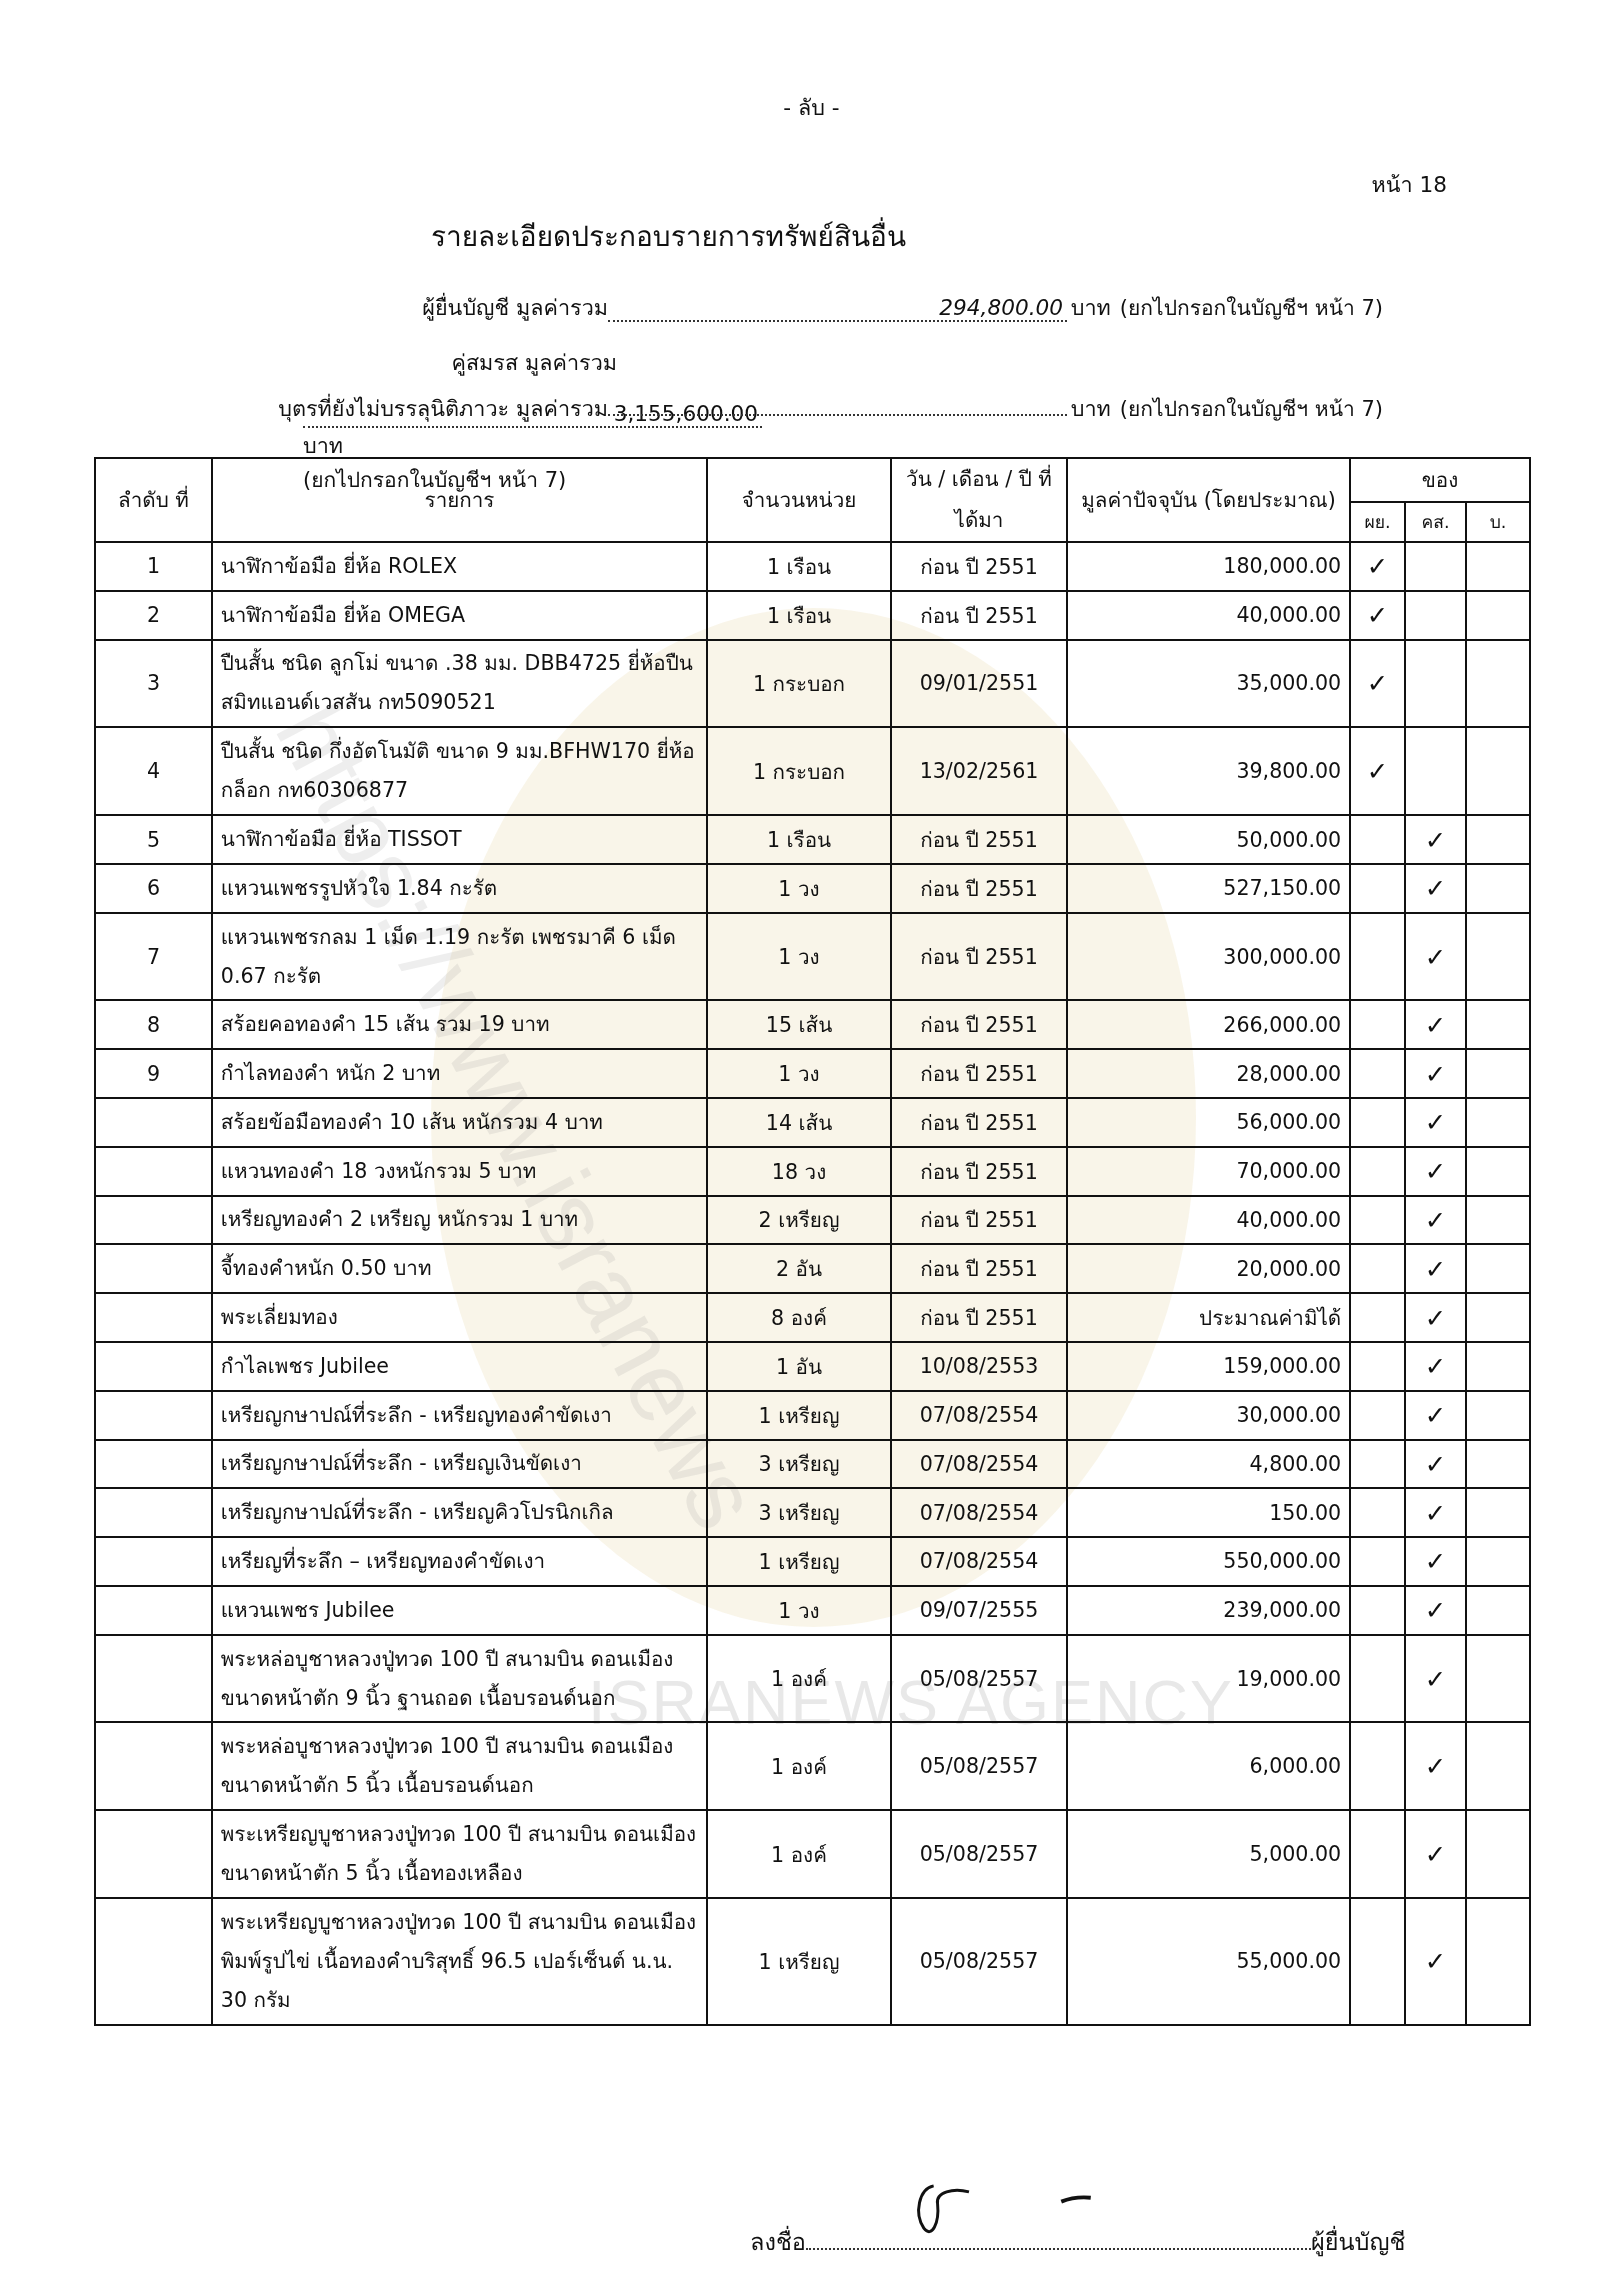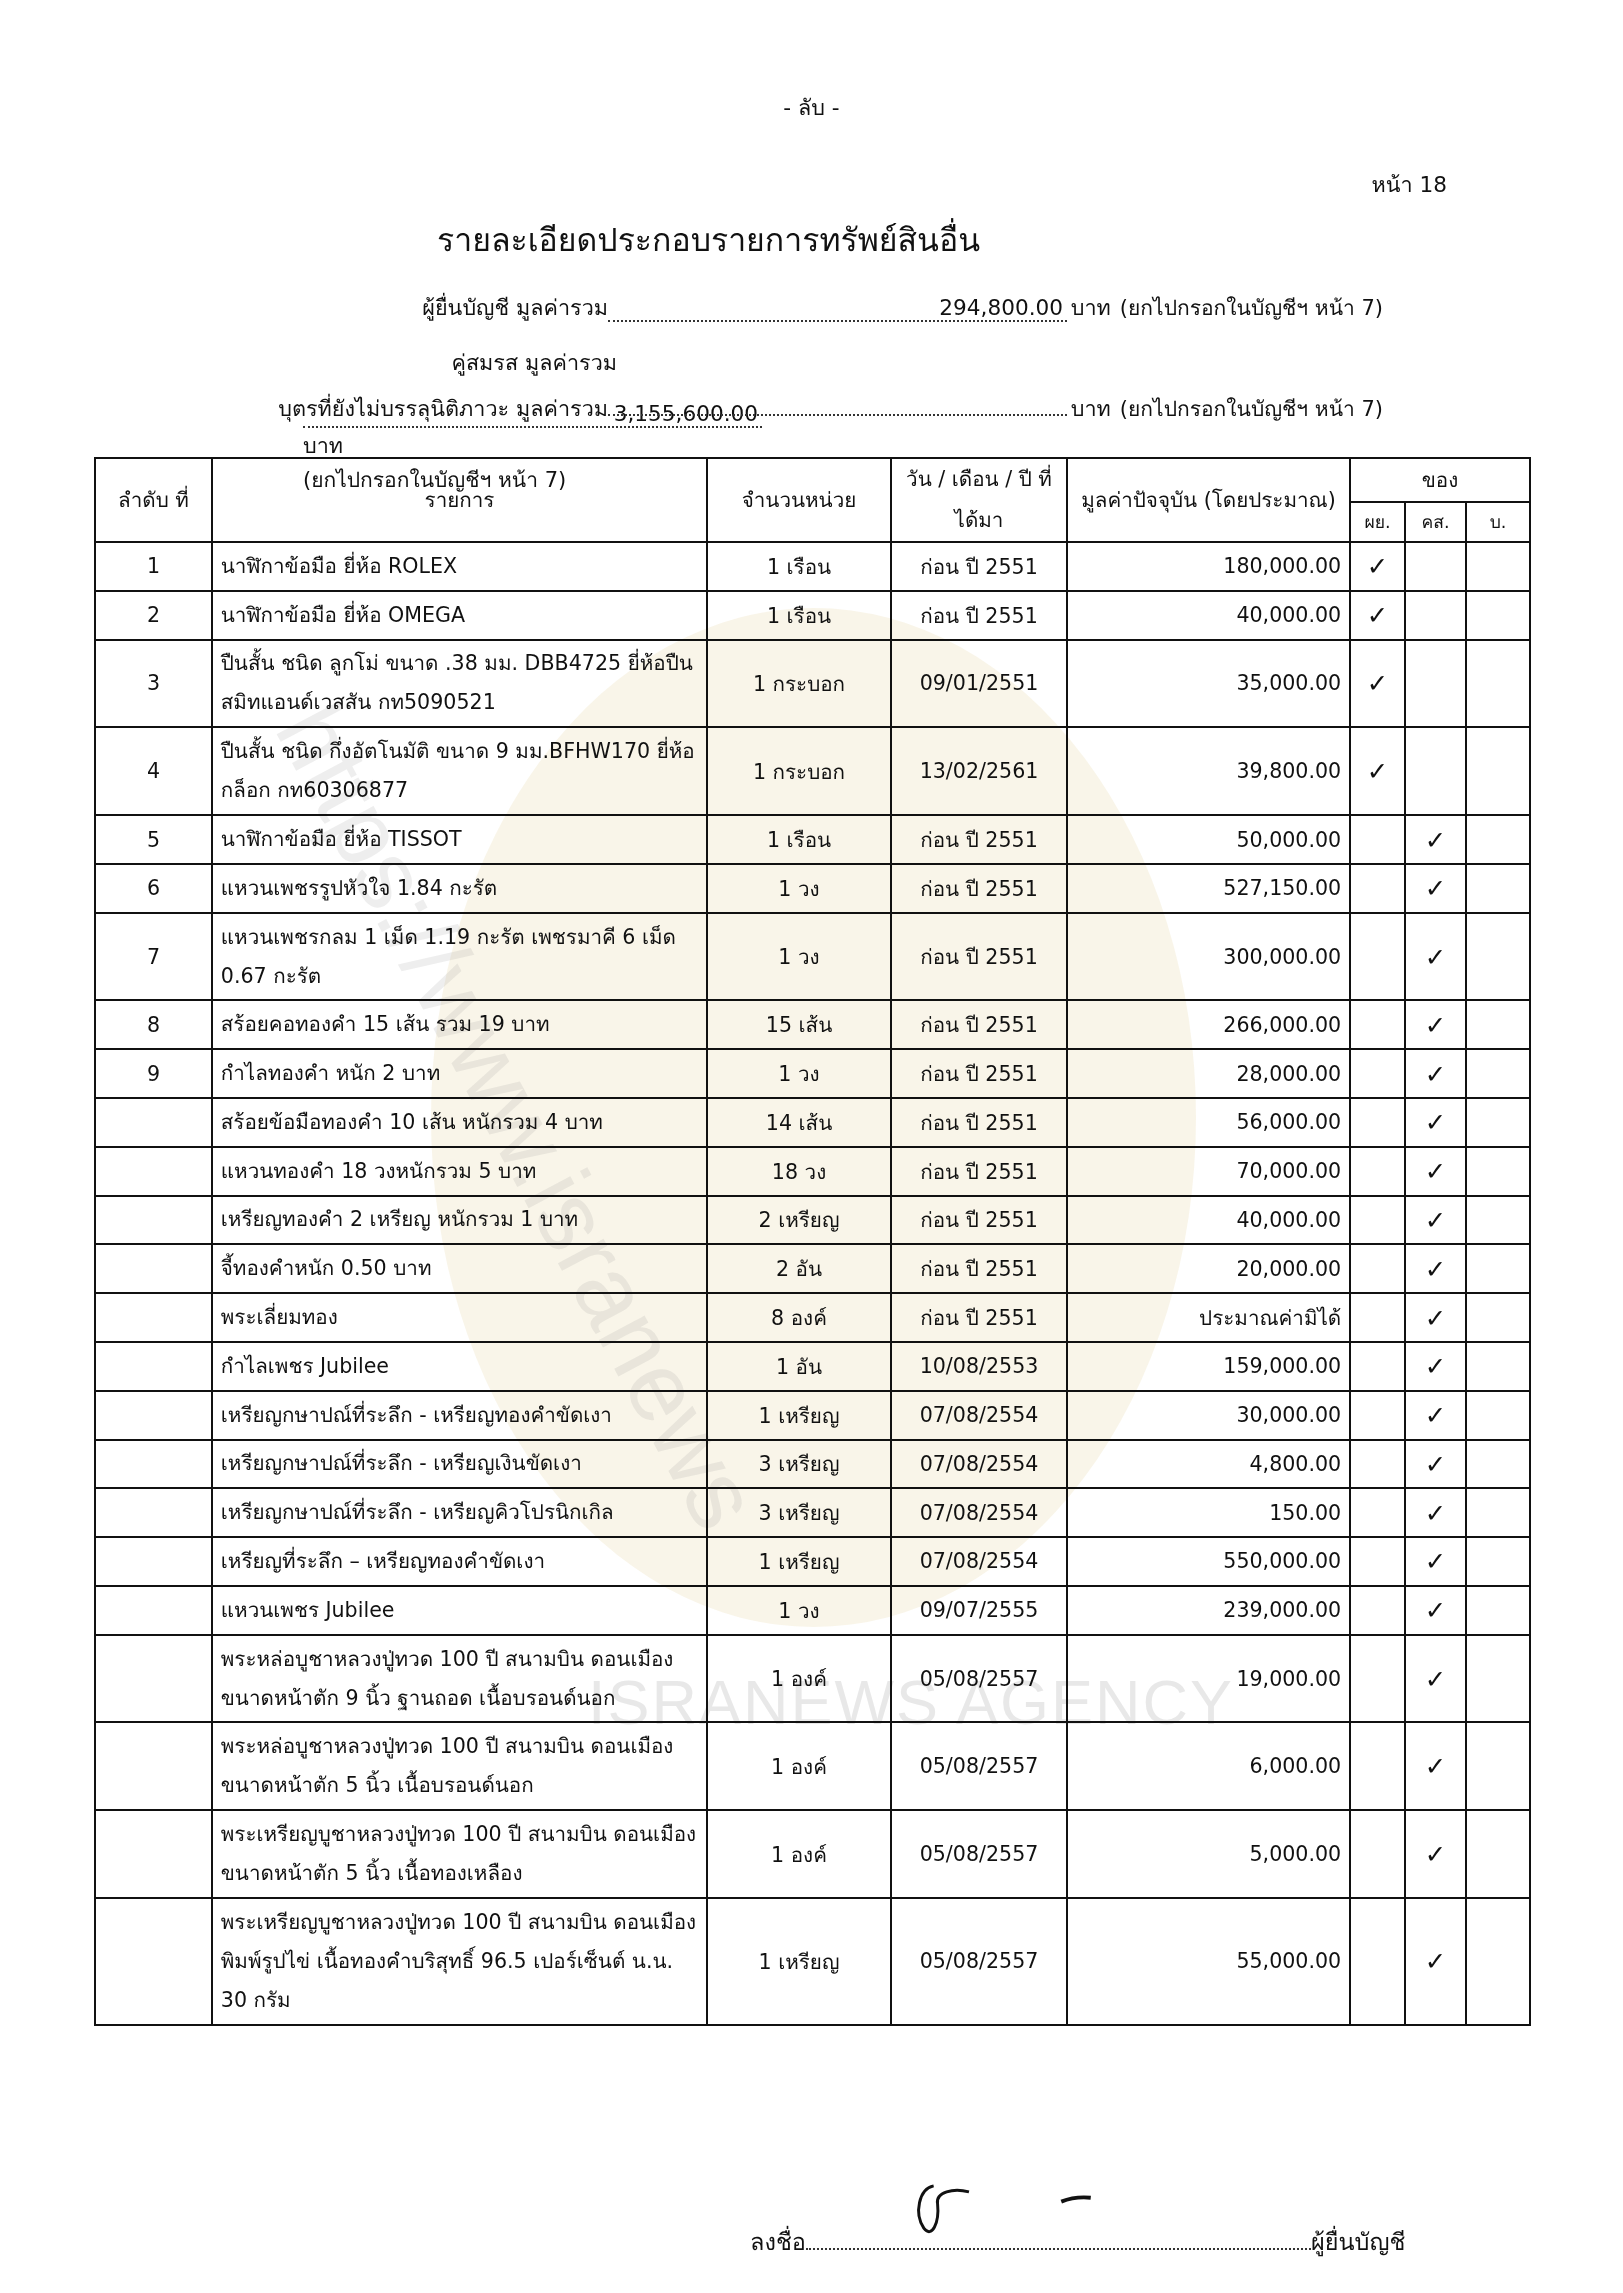--- a/index.html
+++ b/index.html
@@ -21,21 +21,21 @@
     font-family: "Liberation Sans", sans-serif; letter-spacing: 2px;
   }
   .wm-url {
     left: 353px; top: 686px; font-size: 98px; color: rgba(150,150,150,0.16);
     transform: rotate(62deg); transform-origin: left top;
     font-family: "Liberation Sans", sans-serif;
   }
   .abs { position: absolute; z-index: 1; }
   .classification { left: 0; width: 1623px; top: 90px; text-align: center; font-size: 21.6px; }
   .page-no { right: 176px; top: 167px; font-size: 21.6px; }
-  .doc-title { left: 0; width: 1337px; top: 214px; text-align: center; font-size: 32px; margin-left: 40px; }
+  .doc-title { left: 0; width: 1337px; top: 214px; text-align: center; font-size: 28px; }
   .sumrow { position: absolute; z-index: 1; font-size: 21.6px; display: flex; align-items: baseline; }
   .sumrow .lbl { text-align: right; }
   .sumrow .dots { border-bottom: 2px dotted #333; text-align: right; padding-right: 3.9px; }
   .sumrow .unit { margin-left: 3.9px; }
   .sumrow .note { margin-left: 9px; font-size: 21px; }
   table.assets {
     position: absolute; z-index: 1; left: 94px; top: 457px;
     border-collapse: collapse; width: 1435px; table-layout: fixed;
     font-size: 20.6px;
   }
@@ -59,21 +59,21 @@
 <div class="wm wm-circle"></div>
 <div class="wm wm-url">https://www.isranews</div>
 <div class="wm wm-text">ISRANEWS AGENCY</div>
 
 <div class="abs classification">- ลับ -</div>
 <div class="abs page-no">หน้า 18</div>
 <div class="abs doc-title">รายละเอียดประกอบรายการทรัพย์สินอื่น</div>
 
 <div class="sumrow" style="left:294px; top:290px;">
   <span class="lbl" style="width:314px;">ผู้ยื่นบัญชี  มูลค่ารวม</span>
-  <span class="dots" style="width:455px;">294,800.00</span>
+  <span class="dots" style="width:455px;font-style:italic;">294,800.00</span>
   <span class="unit">บาท</span>
   <span class="note">(ยกไปกรอกในบัญชีฯ หน้า 7)</span>
 </div>
 <div class="sumrow" style="left:294px; top:345px;flex-direction:column;">
   <span class="lbl" style="width:314px;">คู่สมรส  มูลค่ารวม</span>
   <span class="dots" style="width:455px;margin-top:21px;">3,155,600.00</span>
   <span class="unit">บาท</span>
   <span class="note">(ยกไปกรอกในบัญชีฯ หน้า 7)</span>
 </div>
 <div class="sumrow" style="left:98px; top:388px;">

